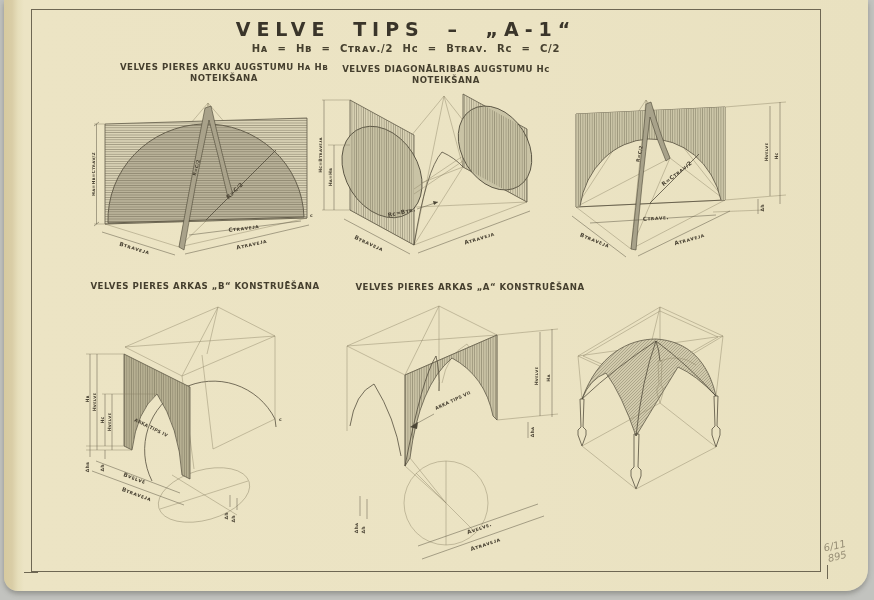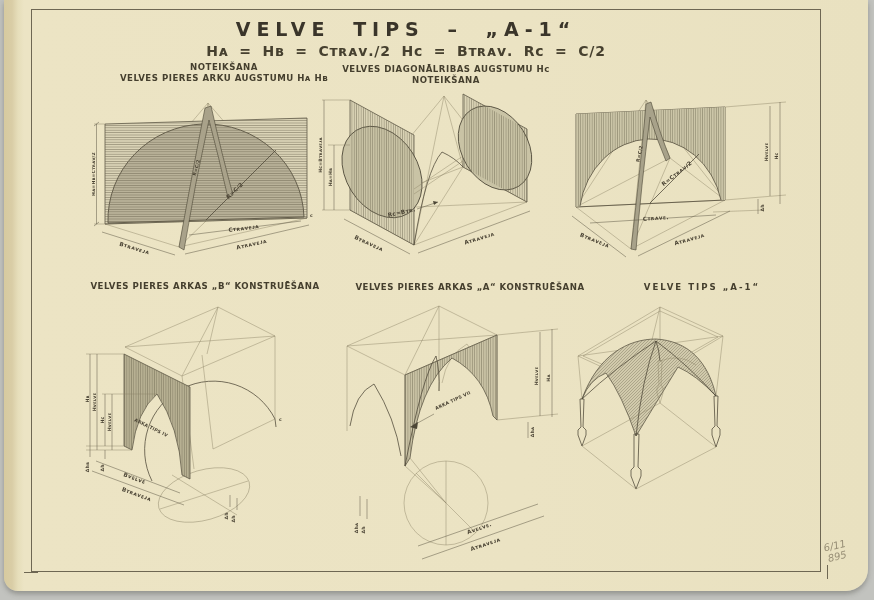--- a/index.html
+++ b/index.html
@@ -9,21 +9,21 @@
          border-radius:0 0 22px 14px;
          background:linear-gradient(90deg,#d7ca9f 0px,#d9cda6 8px,#e6deba 14px,#ece4c4 20px,#ebe3c3 60%,#e9e1c0 100%);
          box-shadow:0 3px 5px rgba(60,60,55,.35);}
   #frame{position:absolute;left:27px;top:9px;right:47px;bottom:19px;
          border:1px solid #6e6753;}
   .tick{position:absolute;background:#6e6753;}
   .title{position:absolute;left:0;right:60px;top:18px;text-align:center;
          font-size:19px;font-weight:bold;color:#3a352a;
          letter-spacing:6px;word-spacing:10px;}
   .formula{position:absolute;left:0;right:60px;top:43px;text-align:center;
-         font-size:14px;color:#46402f;letter-spacing:.8px;word-spacing:5px;font-weight:bold;}
+         font-size:10px;color:#46402f;letter-spacing:.8px;word-spacing:5px;font-weight:bold;}
   .phead{position:absolute;text-align:center;font-size:8.6px;font-weight:bold;
          color:#453f2e;letter-spacing:.5px;line-height:11px;}
   .pnl{position:absolute;}
   svg text{font-family:"DejaVu Sans",sans-serif;fill:#4b4435;}
   .lbl{font-size:5.6px;letter-spacing:.4px;font-weight:bold;}
   .lbs{font-size:4.6px;letter-spacing:.2px;font-weight:bold;}
   .ink{stroke:#4c4636;fill:none;stroke-width:.75;}
   .thin{stroke:#8d8568;fill:none;stroke-width:.45;}
   .dim{stroke:#5d5645;fill:none;stroke-width:.5;}
   .note{position:absolute;left:804px;top:540px;width:56px;text-align:center;
@@ -51,27 +51,26 @@
 
   <div id="paper">
     <div id="frame"></div>
     <div class="tick" style="left:20px;bottom:18px;width:14px;height:1px"></div>
     <div class="tick" style="right:40px;bottom:12px;width:1px;height:14px"></div>
 
     <div class="title">VELVE   TIPS – „A-1“</div>
     <div class="formula">Hᴀ = Hʙ = Cᴛʀᴀᴠ./2    Hᴄ = Bᴛʀᴀᴠ.    Rᴄ = C/2</div>
 
     <div class="phead" style="left:92px;top:62px;width:256px">
+      <div>VELVES PIERES ARKU AUGSTUMU Hᴀ Hʙ</div>
       <div>NOTEIKŠANA</div>
-      <div>VELVES PIERES ARKU AUGSTUMU Hᴀ Hʙ</div>
     </div>
     <div class="phead" style="left:312px;top:64px;width:260px">VELVES DIAGONĀLRIBAS AUGSTUMU Hᴄ NOTEIKŠANA</div>
     <div class="phead" style="left:336px;top:282px;width:260px">VELVES PIERES ARKAS „A“ KONSTRUĒŠANA</div>
     <div class="phead" style="left:86px;top:281px;width:230px">VELVES PIERES ARKAS „B“ KONSTRUĒŠANA</div>
-    <div class="phead" style="left:598px;top:282px;width:200px;letter-spacing:2px">VELVE TIPS „A-1“</div>
 
     <svg class="pnl" style="left:88px;top:93px" width="270" height="185" viewBox="0 0 270 185">
       <polygon class="thin" points="13,131 87,154 215,125 141,102"></polygon>
       <line class="thin" x1="13" y1="131" x2="215" y2="125"></line>
       <line class="thin" x1="87" y1="154" x2="141" y2="102"></line>
       <line class="thin" x1="13" y1="131" x2="116" y2="10"></line>
       <line class="thin" x1="87" y1="154" x2="116" y2="10"></line>
       <line class="thin" x1="215" y1="125" x2="116" y2="10"></line>
       <line class="thin" x1="141" y1="102" x2="116" y2="10"></line>
       <polygon points="13,131 215,125 215,25 13,31" fill="#dad3b6" stroke="#4c4636" stroke-width="0.7"></polygon>

